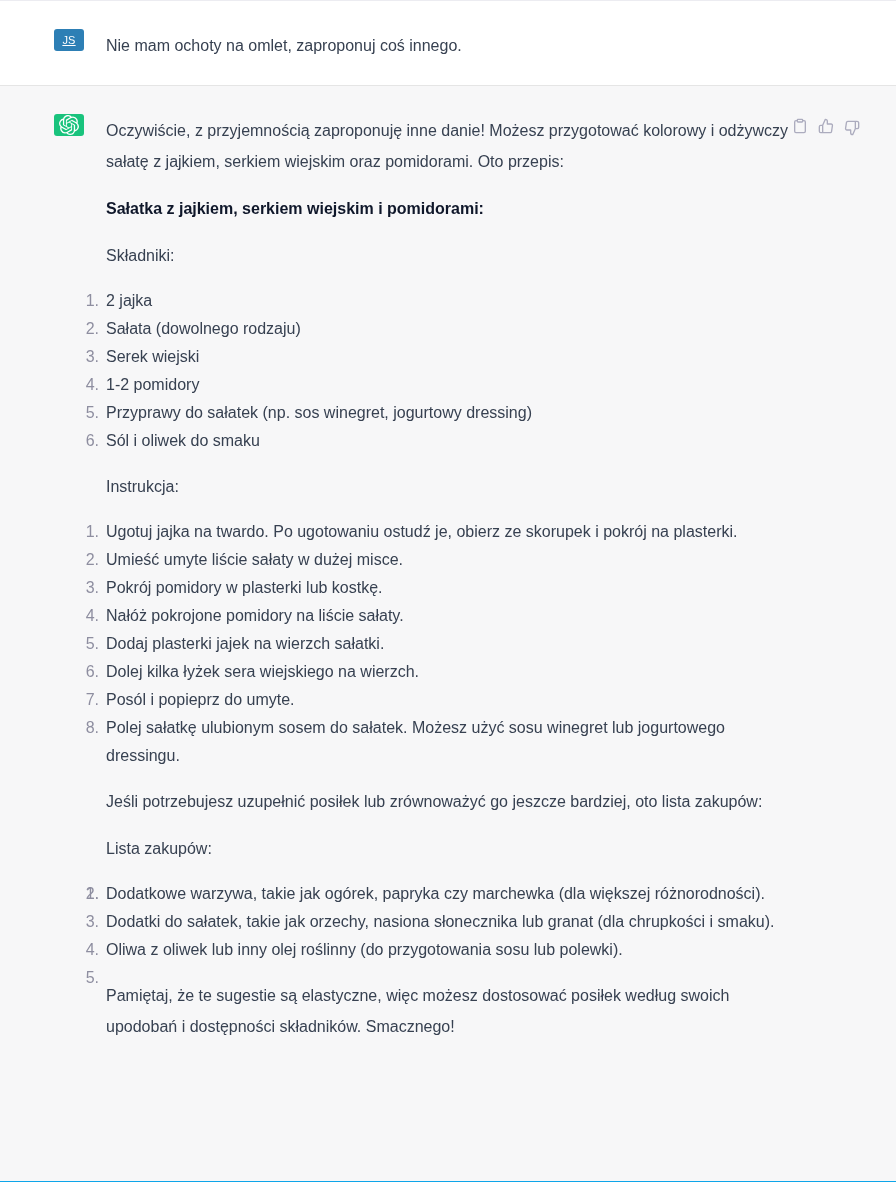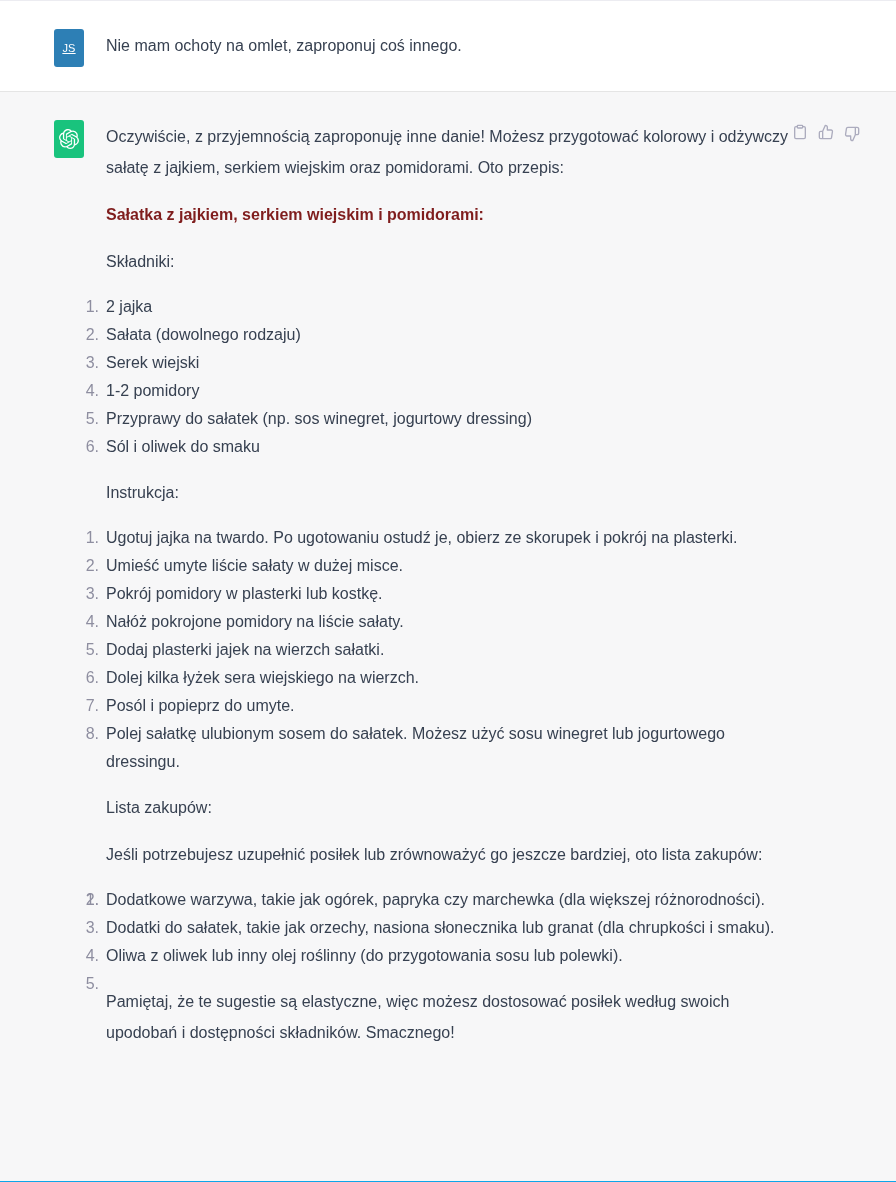--- a/index.html
+++ b/index.html
@@ -22,21 +22,21 @@
     background: #f7f7f8;
     border-bottom: 1px solid #0ea5e9;
     flex: 1;
   }
   .msg {
     display: flex;
     align-items: flex-start;
     padding: 28px 36px 24px 54px;
   }
   .avatar {
-    width: 30px; height: 38px;
+    width: 30px; height: 22px;
     border-radius: 3px;
     flex: 0 0 30px;
     display: flex; align-items: center; justify-content: center;
     margin-right: 22px;
     user-select: none;
     text-decoration: underline;
   }
   .avatar-user {
     background: #2d7fb5;
     color: #ffffff;
@@ -47,21 +47,21 @@
   .avatar-bot svg { width: 20px; height: 20px; display: block; }
 
   .content {
     width: 684px;
     flex: 0 0 684px;
     line-height: 31px;
     padding-top: 1px;
   }
   .content p { margin: 0 0 16px; }
   .content p:last-child { margin-bottom: 12px; }
-  .content .bold { font-weight: bold; color: #7f1d1d; }
+  .content .bold { font-weight: bold; color: #0f172a; }
 
   .content ol {
     list-style: none;
     margin: 0 0 16px;
   }
   .content li {
     position: relative;
     line-height: 28px;
     margin: 0;
   }
@@ -191,23 +191,23 @@
               <span class="num">7.</span>
               <span>Posól i popieprz do umyte.</span>
             </li>
 
             <li>
               <span class="num">8.</span>
               <span>Polej sałatkę ulubionym sosem do sałatek. Możesz użyć sosu winegret lub jogurtowego dressingu.</span>
             </li>
           </ol>
 
+        <p>Jeśli potrzebujesz uzupełnić posiłek lub zrównoważyć go jeszcze bardziej, oto lista zakupów:</p>
+
         <p>Lista zakupów:</p>
-
-        <p>Jeśli potrzebujesz uzupełnić posiłek lub zrównoważyć go jeszcze bardziej, oto lista zakupów:</p>
 
         <ol>
 
             <li>
               <span class="num">1.</span>
             </li>
 
             <li>
               <span class="num">2.</span>
               <span>Dodatkowe warzywa, takie jak ogórek, papryka czy marchewka (dla większej różnorodności).</span>

